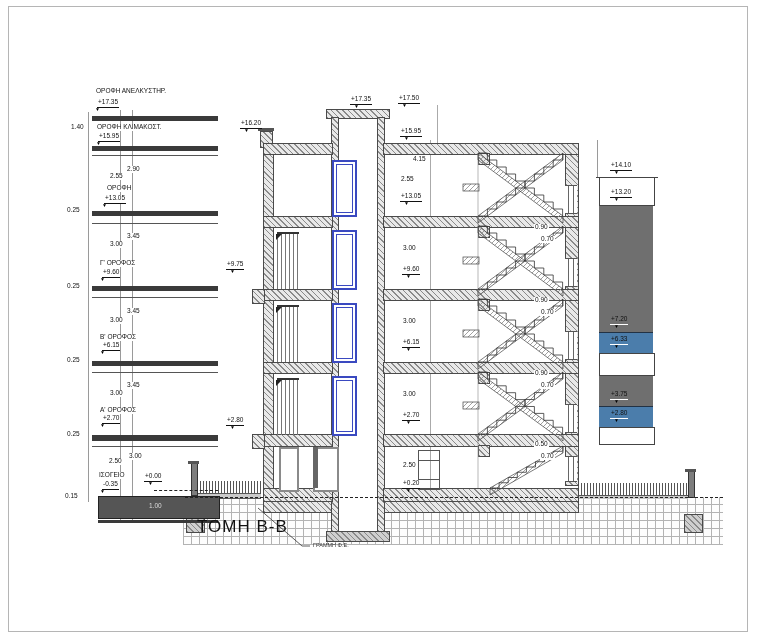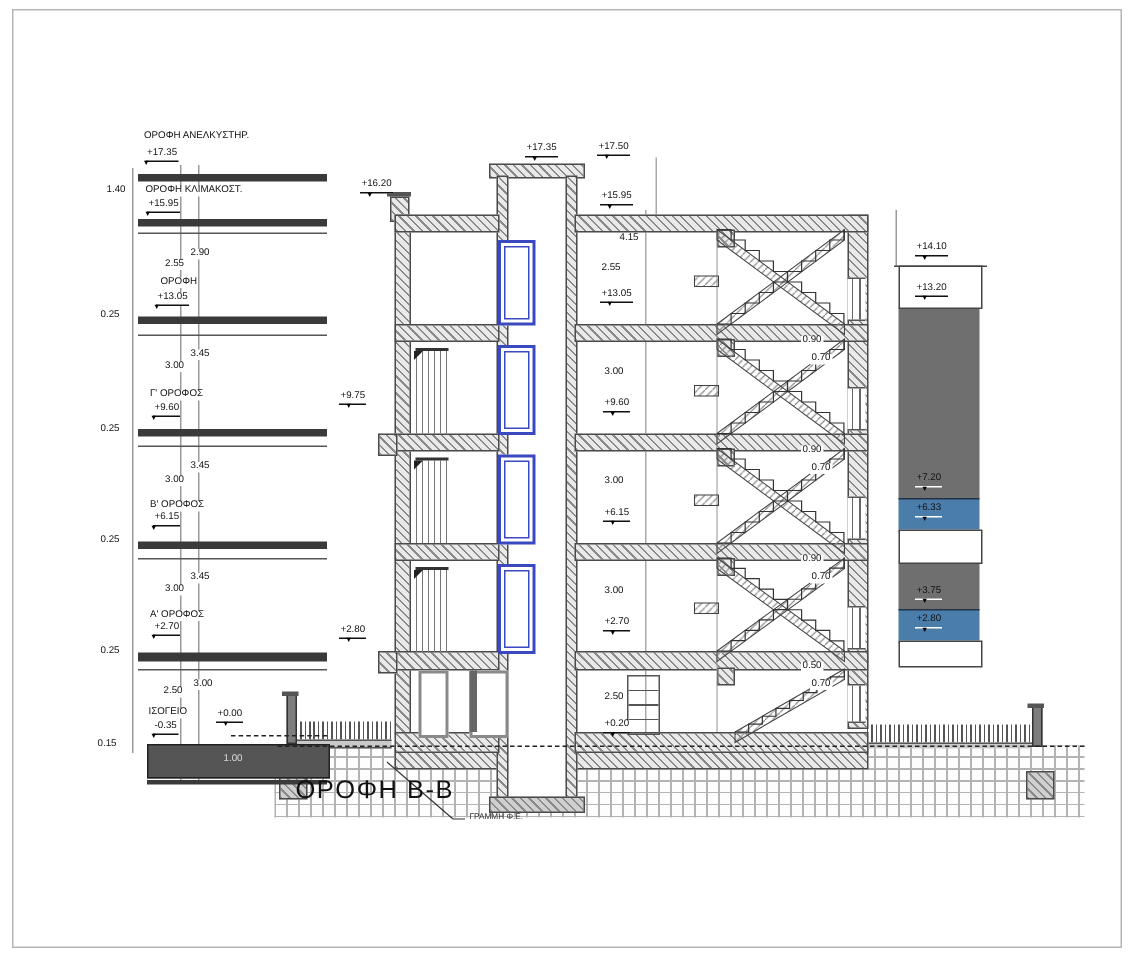--- a/index.html
+++ b/index.html
@@ -309,19 +309,19 @@
     <div class="lbl uw" style="left:610px;top:391px;">+3.75</div>
     <div class="mk" style="left:614px;top:399px;">▼</div>
     <div class="bluep" style="left:599px;top:406px;width:54px;height:21px;"></div>
     <div class="lbl uw" style="left:610px;top:410px;">+2.80</div>
     <div class="mk" style="left:614px;top:418px;">▼</div>
     <div class="wstrip" style="left:599px;top:427px;width:54px;height:16px;"></div>
   </div>
 
   <div class="dash" style="left:185px;top:497px;width:538px;"></div>
 
-  <div class="lbl big" style="left:196px;top:518px;">ΟΡΟΦΗ Β-Β</div>
+  <div class="lbl big" style="left:196px;top:518px;">ΤΟΜΗ Β-Β</div>
   <svg style="left:250px;top:502px;" width="120" height="55" viewBox="0 0 120 55">
     <line x1="8" y1="6" x2="52" y2="44" stroke="#333" stroke-width="0.8"></line>
     <line x1="52" y1="44" x2="60" y2="44" stroke="#333" stroke-width="0.8"></line>
   </svg>
   <div class="lbl tiny" style="left:312px;top:543px;">ΓΡΑΜΜΗ Φ.Ε.</div>
 </div>
 
 </body></html>

